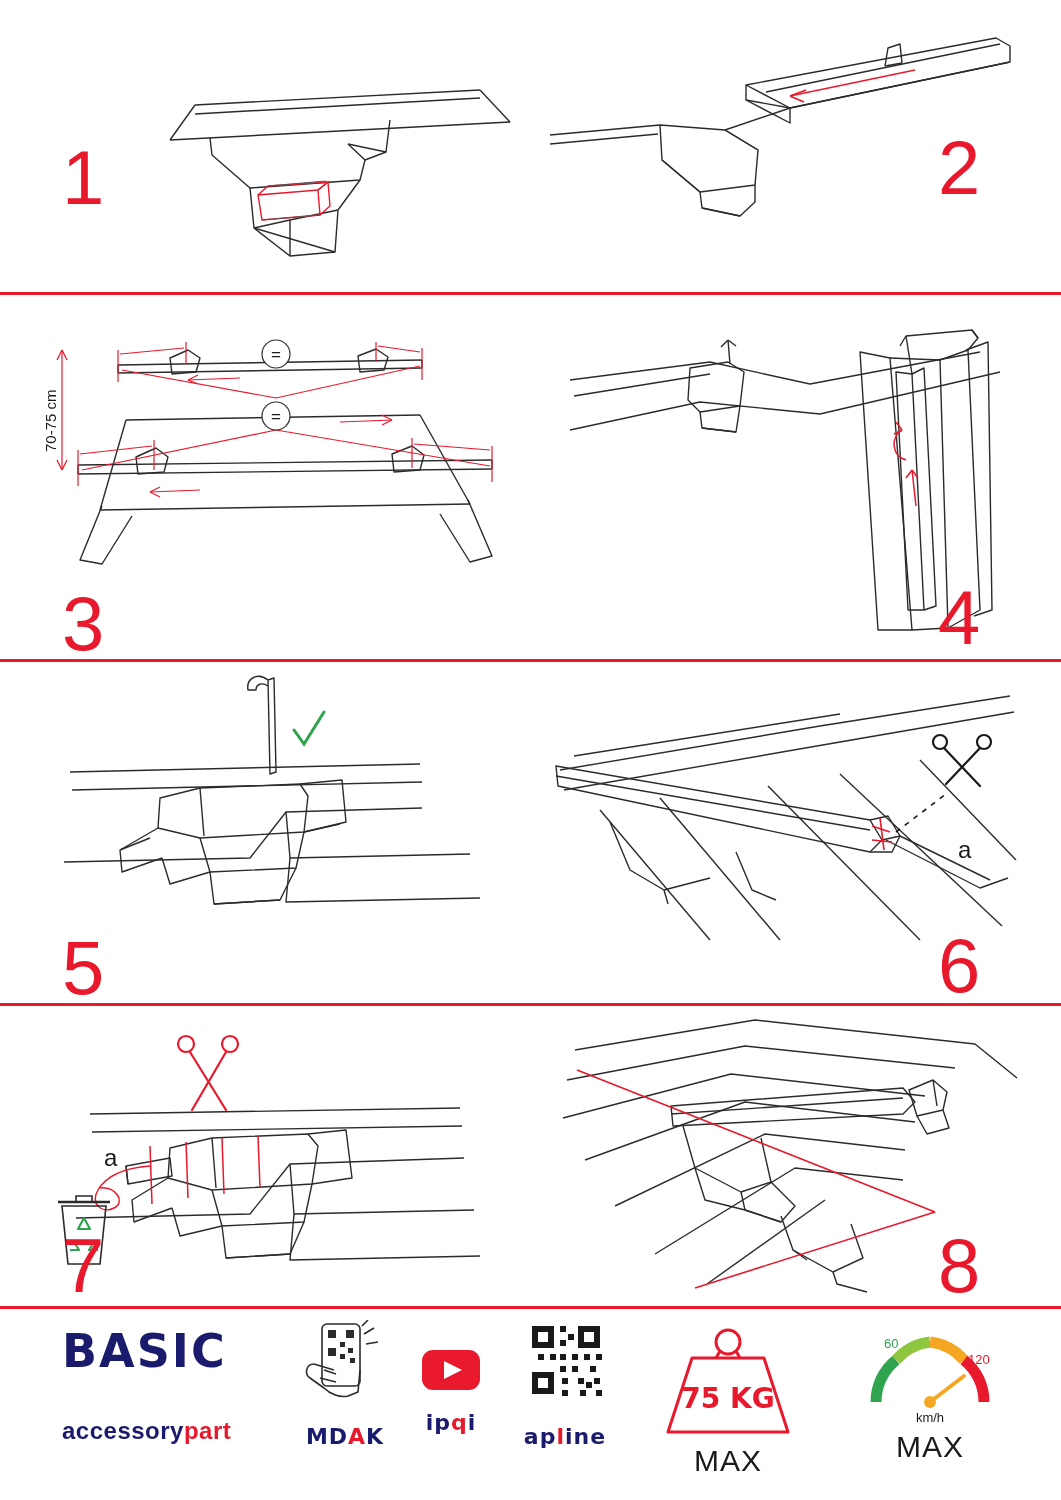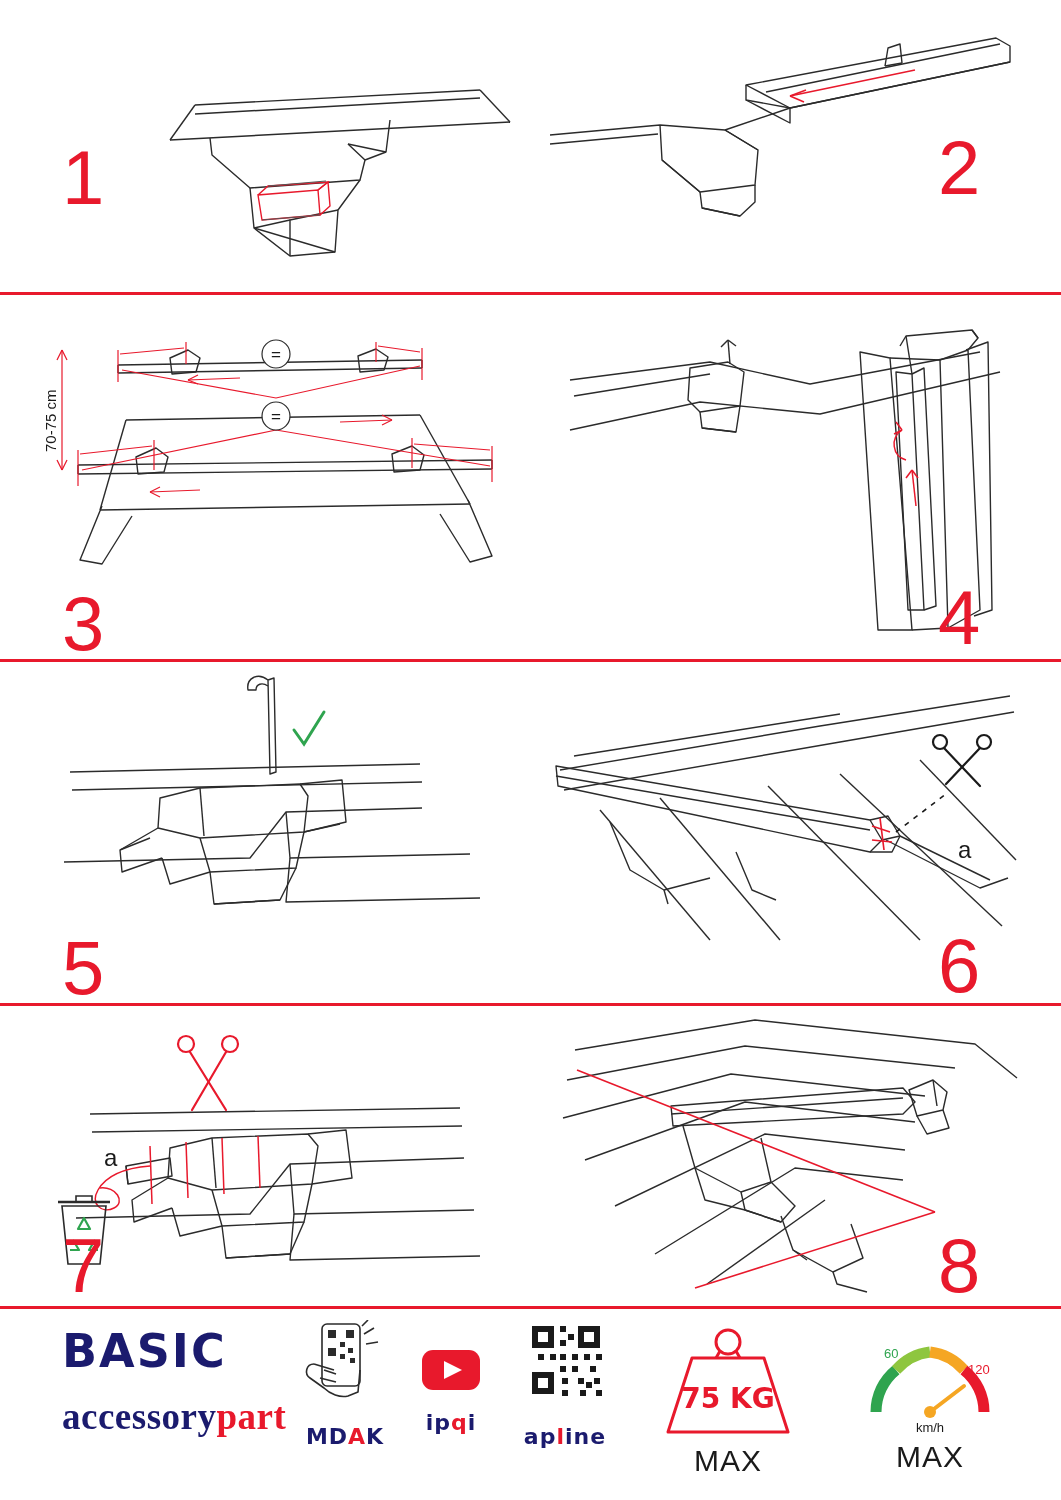--- a/index.html
+++ b/index.html
@@ -67,23 +67,23 @@
   }
   .brand-basic {
     font-family: "DejaVu Sans", sans-serif;
     font-size: 46px;
     font-weight: bold;
     letter-spacing: 2px;
     color: #1b1b6e;
     line-height: 1;
   }
   .brand-accessory {
-    margin-top: 24px;
-    font-family: Liberation Serif, serif;
-    font-size: 37px;
+    margin-top: 45px;
+    font-family: Liberation Sans, sans-serif;
+    font-size: 24px;
     font-weight: bold;
     letter-spacing: 0.5px;
     line-height: 1;
   }
   .brand-accessory .a1 { color: #1b1b6e; }
   .brand-accessory .a2 { color: #e8192c; }
 
   .logo-item {
     position: absolute;
     text-align: center;
@@ -552,21 +552,21 @@
           <path d="M44 38 L116 38 L140 112 L20 112 Z"></path>
           <circle cx="80" cy="22" r="12"></circle>
           <path d="M72 31 L68 38"></path>
           <path d="M88 31 L92 38"></path>
         </g>
         <text x="80" y="88" text-anchor="middle" class="weight-text">75 KG</text>
       </svg>
       <div class="max-label">MAX</div>
     </div>
 
-    <div class="max-item" style="left:850px; top:10px; width:160px;">
+    <div class="max-item" style="left:850px; top:0; width:160px;">
       <svg width="160" height="120" viewBox="0 0 160 120">
         <g fill="none" stroke-width="11" stroke-linecap="butt">
           <path d="M26 96 A 54 54 0 0 1 46 54" stroke="#2fa44f"></path>
           <path d="M46 54 A 54 54 0 0 1 80 36" stroke="#8ec63f"></path>
           <path d="M80 36 A 54 54 0 0 1 114 54" stroke="#f5a623"></path>
           <path d="M114 54 A 54 54 0 0 1 134 96" stroke="#e8192c"></path>
         </g>
         <g stroke="#ffffff" stroke-width="2.5">
           <path d="M36 80 L44 83"></path>
           <path d="M46 62 L53 68"></path>

